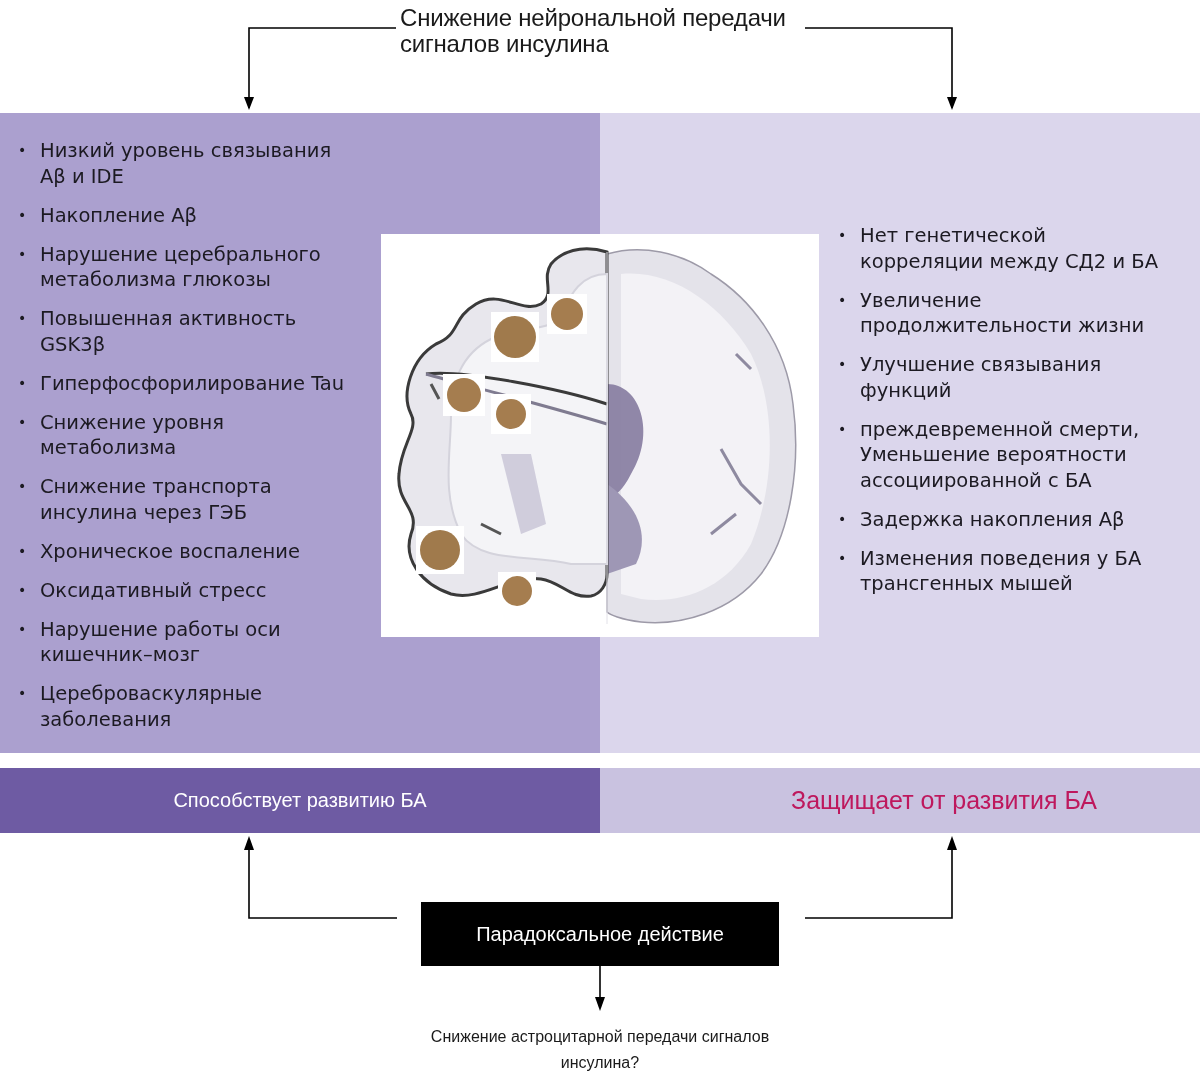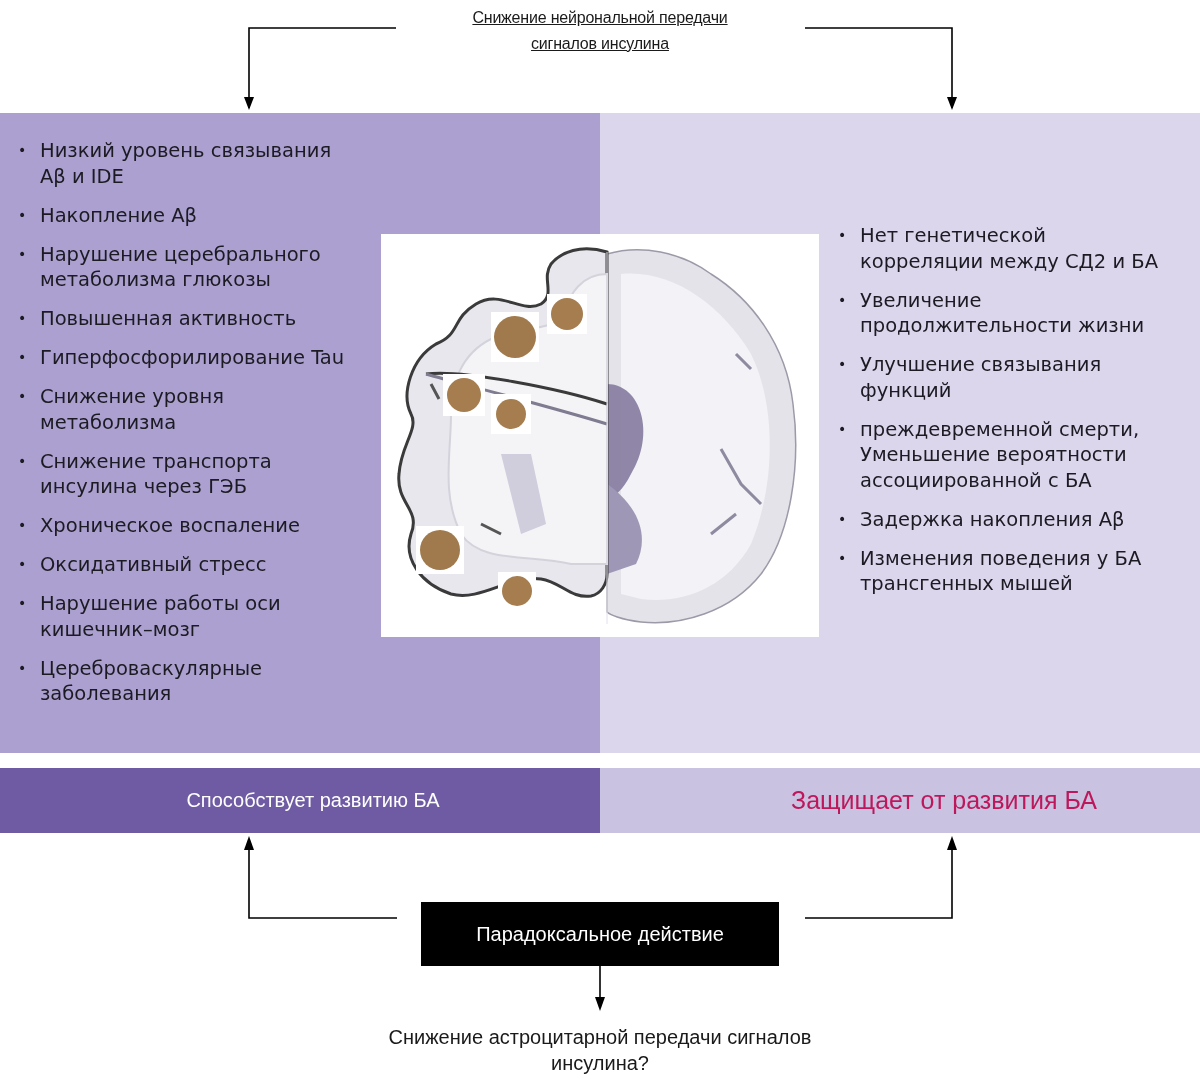--- a/index.html
+++ b/index.html
@@ -1,27 +1,27 @@
 <!DOCTYPE html>
 <html><head>
 <meta charset="utf-8">
 <style>
   html, body { margin: 0; padding: 0; background: #ffffff; }
   body { width: 1200px; height: 1079px; position: relative; overflow: hidden;
          font-family: "DejaVu Sans", "Liberation Sans", sans-serif; color: #1a1a1a; }
   .abs { position: absolute; }
-  .top-label { left: 400px; top: 5px; width: 400px; text-align: center; font-size: 16px; line-height: 26px;
-               font-family: "Liberation Sans", sans-serif; letter-spacing: -0.2px; text-decoration: underline; }
-  .bottom-label { left: 330px; top: 1024px; width: 540px; text-align: center; font-size: 20px; line-height: 26px;
+  .top-label { left: 400px; top: 5px; width: 400px; text-align: left; font-size: 24px; line-height: 26px;
+               font-family: "Liberation Sans", sans-serif; letter-spacing: -0.2px; }
+  .bottom-label { left: 330px; top: 1024px; width: 540px; text-align: center; font-size: 16px; line-height: 26px;
                   font-family: "Liberation Sans", sans-serif; }
   .panel-left { left: 0; top: 113px; width: 600px; height: 640px; background: #aba0cf; }
   .panel-right { left: 600px; top: 113px; width: 600px; height: 640px; background: #dbd6ec; }
   .band-left { left: 0; top: 768px; width: 600px; height: 65px; background: #6e5ba3; color: #ffffff;
                display: flex; align-items: center; justify-content: center; font-size: 20px;
-               font-family: "Liberation Sans", sans-serif; padding-left: 13px; }
+               font-family: "Liberation Sans", sans-serif; }
   .band-right { left: 600px; top: 768px; width: 688px; height: 65px; background: #c9c2e0; color: #be185d;
                 display: flex; align-items: center; justify-content: center; font-size: 25px;
                 font-family: "Liberation Sans", sans-serif; }
   .paradox-box { left: 421px; top: 886px; width: 358px; height: 64px; background: #000000; color: #ffffff;
                  display: flex; align-items: center; justify-content: center; font-size: 20px;
                  font-family: "Liberation Sans", sans-serif; margin-top: 16px; }
   ul.bullets { list-style: none; margin: 0; padding: 0; }
   ul.bullets li { position: relative; padding-left: 40px; font-size: 19.5px; line-height: 25.5px; margin-bottom: 13.5px; color: #1c1a22; }
   ul.bullets li .dot { position: absolute; left: 18px; top: 0; font-size: 14px; }
   .list-left { left: 0; top: 138px; width: 380px; }
@@ -73,20 +73,21 @@
         <div>Накопление Aβ</div>
       </li>
       <li>
         <span class="dot">•</span>
         <div>Нарушение церебрального</div>
         <div>метаболизма глюкозы</div>
       </li>
       <li>
         <span class="dot">•</span>
         <div>Повышенная активность</div>
+        <div>GSK3β</div>
       </li>
       <li>
         <span class="dot">•</span>
         <div>Гиперфосфорилирование Tau</div>
       </li>
       <li>
         <span class="dot">•</span>
         <div>Снижение уровня</div>
         <div>метаболизма</div>
       </li>

